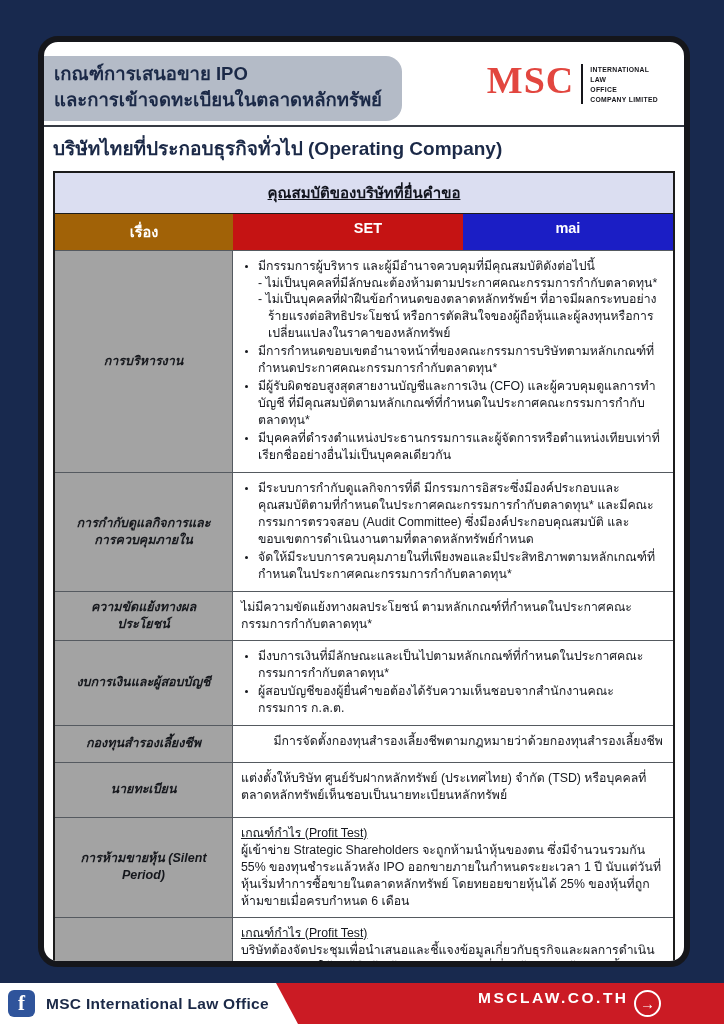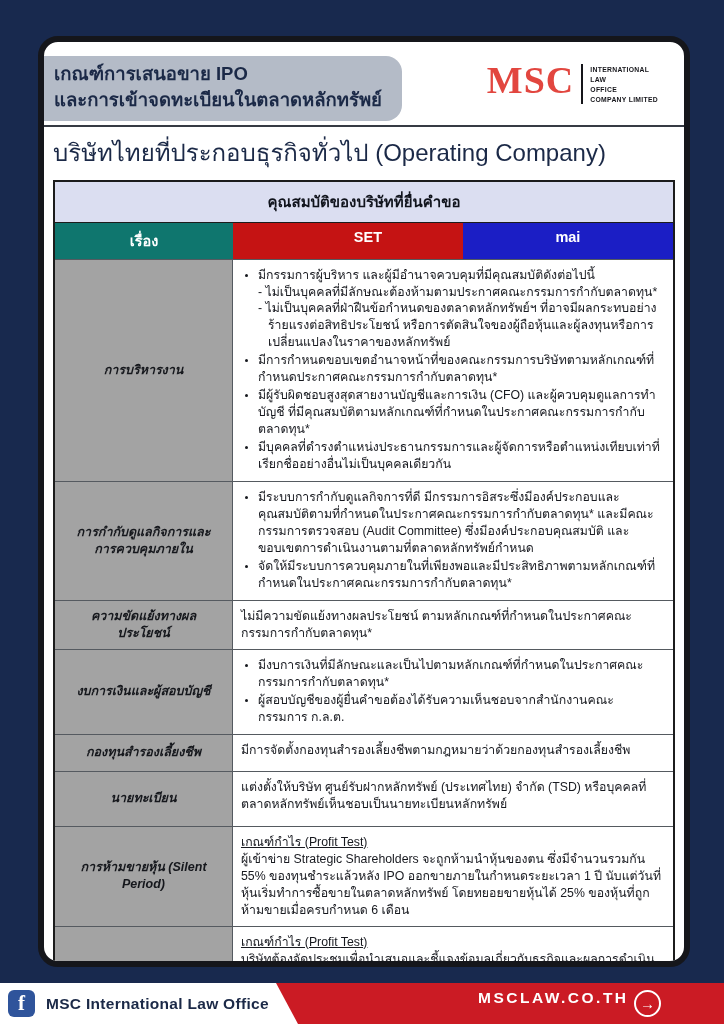--- a/index.html
+++ b/index.html
@@ -50,48 +50,49 @@
   .logo-tag div {
     font-size: 6.8px;
     font-weight: bold;
     color: #15151a;
     line-height: 1.45;
     letter-spacing: 0.3px;
   }
   .head-rule { border-top: 2.5px solid #363b44; margin: 4px 0 0 0; }
   .subtitle {
     color: #1b2947;
-    font-size: 24px;
-    font-weight: normal;
+    font-size: 19px;
+    font-weight: bold;
     margin: 6px 10px 8px 9px;
   }
   .ctable { margin: 0 9px; border: 2px solid #1c1c1c; }
   .table-title {
     background: #dbdef1;
     text-align: center;
     padding: 8px 4px;
     min-height: 33px;
   }
   .table-title span {
     color: #10131c;
     font-size: 15px;
     font-weight: bold;
+    text-decoration: underline;
   }
   .thead { display: flex; border-top: 1.5px solid #1c1c1c; }
   .th {
     color: #ffffff;
     font-size: 14.5px;
     font-weight: bold;
     text-align: center;
     padding: 6px 0 7px;
   }
   .col1 { width: 28.8%; }
   .col2 { width: 37.2%; padding-left: 40px; }
   .col3 { width: 34.0%; }
-  .th-topic { background: #0f766e; }
+  .th-topic { background: #a16207; }
   .th-set { background: #c51313; }
   .th-mai { background: #1b1ec5; }
   .trow { display: flex; border-top: 1.5px solid #555a60; }
   .topic {
     width: 28.8%;
     background: #a3a3a3;
     border-right: 1.5px solid #555a60;
     display: flex;
     align-items: center;
     justify-content: center;
@@ -112,21 +113,21 @@
   }
   .content ul { margin: 0; padding-left: 17px; list-style: disc; }
   .content li { margin-bottom: 1px; }
   .content li::marker { font-size: 10px; }
   .subitem { padding-left: 10px; text-indent: -10px; }
   .cell-heading { text-decoration: underline; }
   [data-name="criteria-rows"] .trow:nth-child(1) .content { min-height: 188px; }
   [data-name="criteria-rows"] .trow:nth-child(2) .content { min-height: 110px; }
   [data-name="criteria-rows"] .trow:nth-child(3) .content { min-height: 46px; }
   [data-name="criteria-rows"] .trow:nth-child(4) .content { min-height: 62px; }
-  [data-name="criteria-rows"] .trow:nth-child(5) .content { min-height: 36px; }
+  [data-name="criteria-rows"] .trow:nth-child(5) .content { min-height: 36px; text-align: right; }
   [data-name="criteria-rows"] .trow:nth-child(6) .content { min-height: 54px; }
   [data-name="criteria-rows"] .trow:nth-child(7) .content { min-height: 84px; }
   [data-name="criteria-rows"] .trow:nth-child(8) .content { min-height: 88px; }
   .footer {
     position: absolute;
     left: 0; bottom: 0;
     width: 724px; height: 41px;
     background: #cb1b24;
   }
   .fb-strip {

